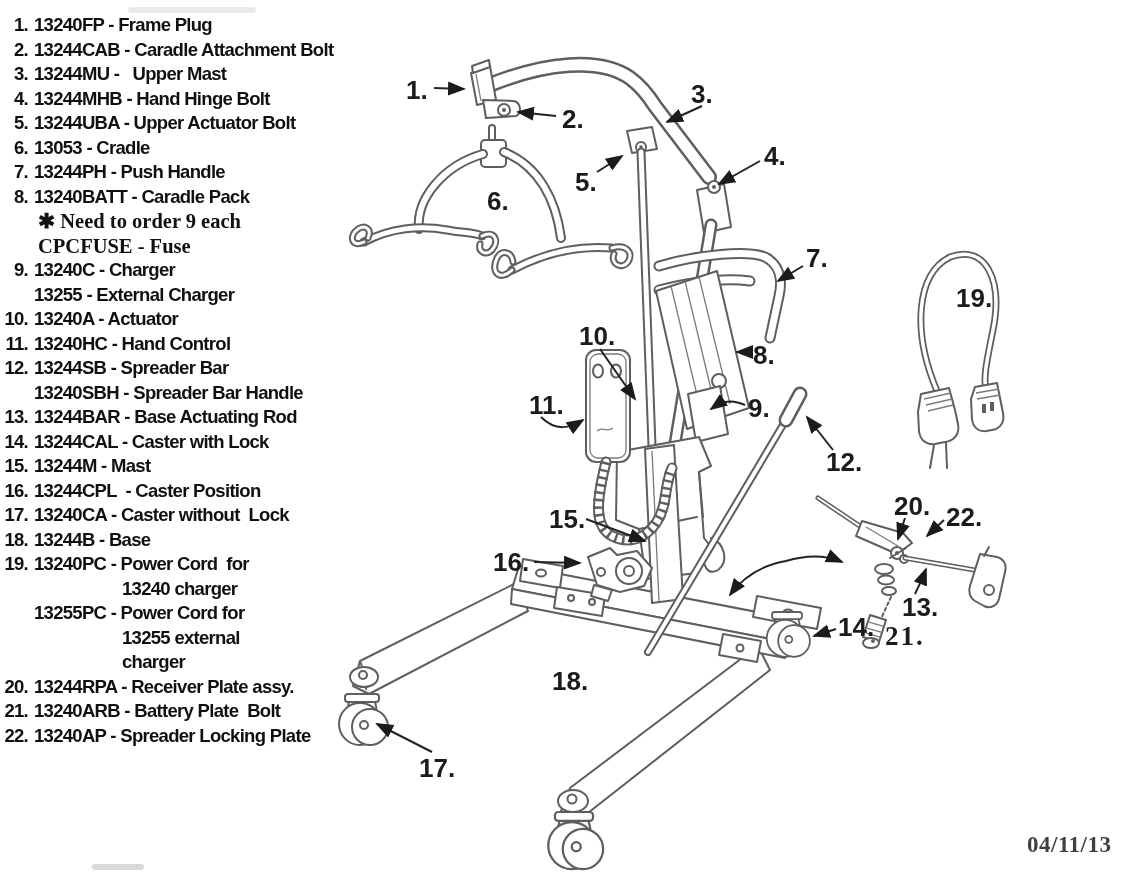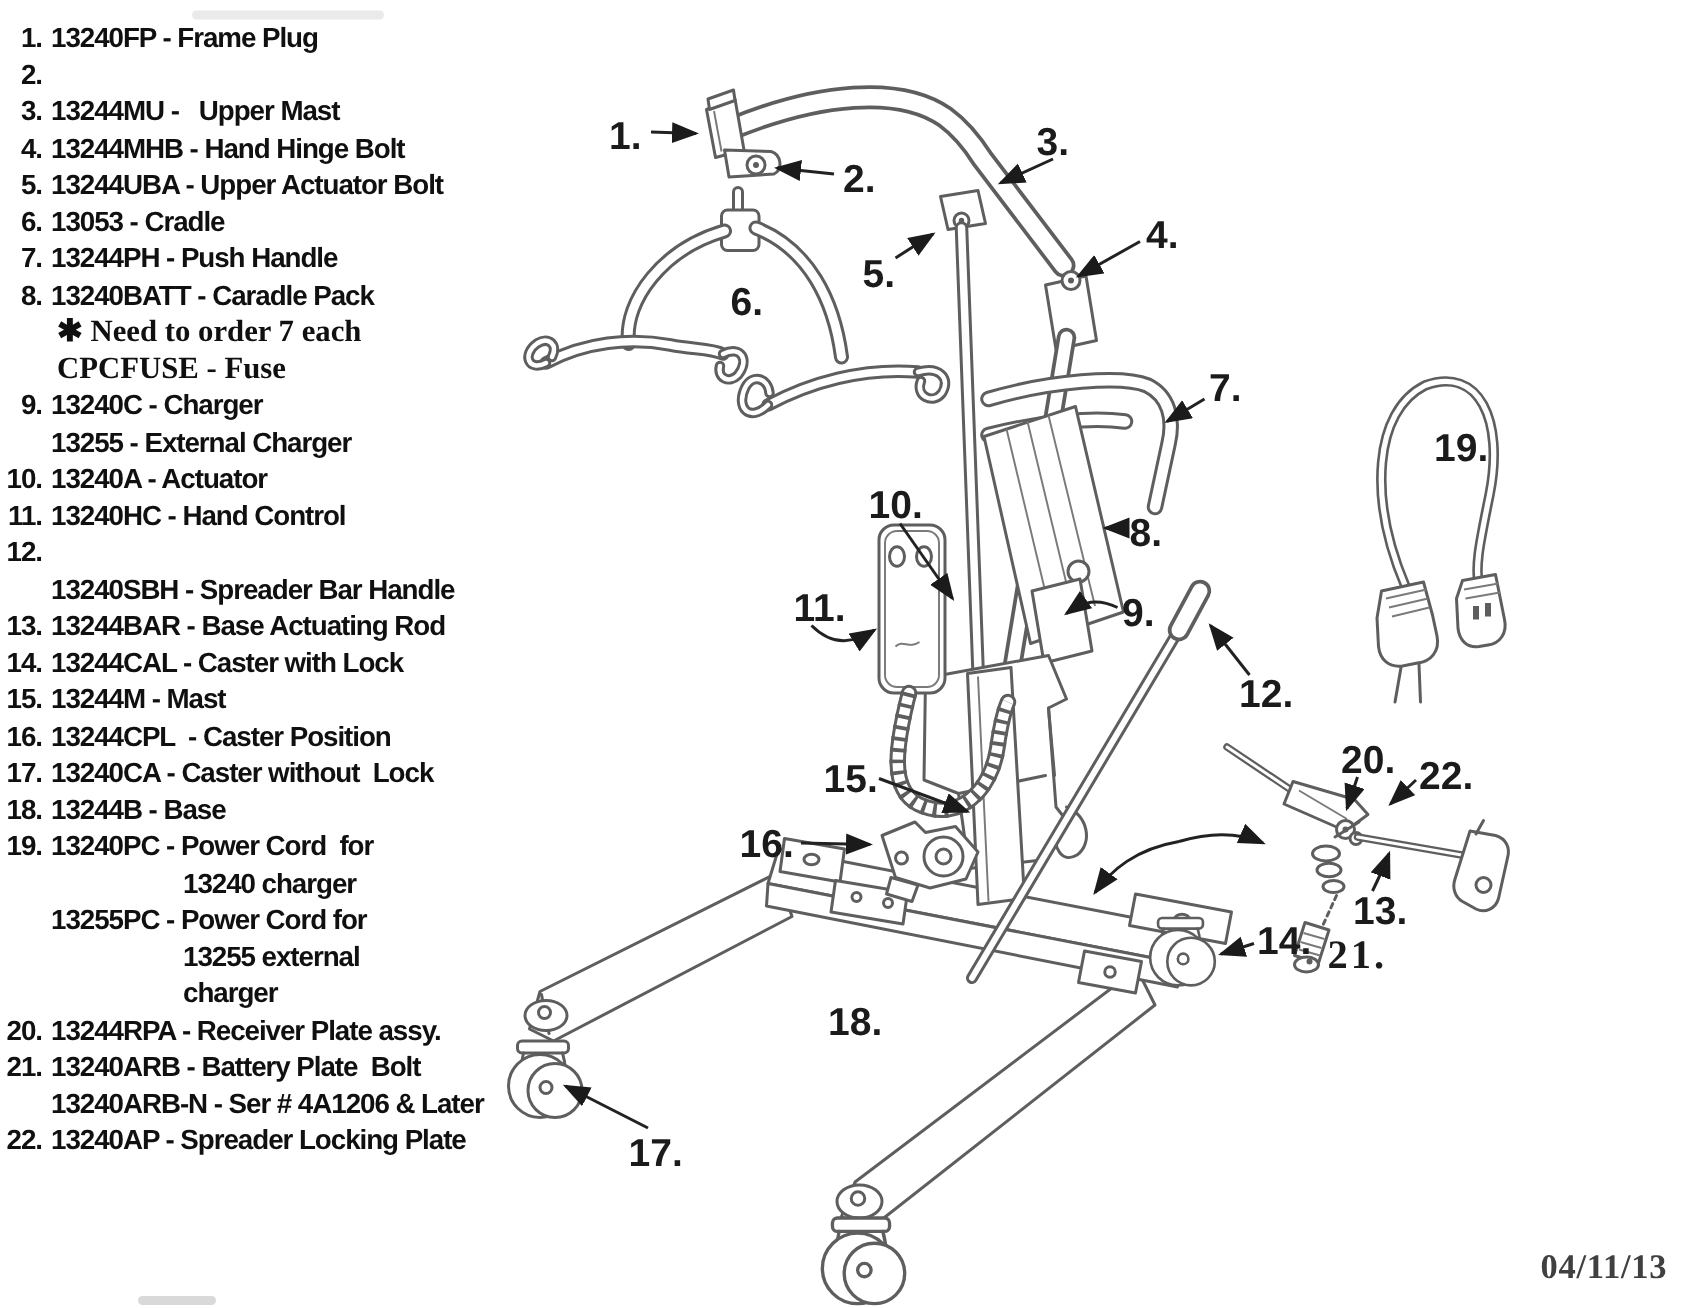--- a/index.html
+++ b/index.html
@@ -31,20 +31,21 @@
 <div class="page">
 
   <div class="plist">
     <div class="pline main">
       <span class="pnum">1.</span>
       <span class="ptext">13240FP - Frame Plug</span>
     </div>
 
     <div class="pline main">
       <span class="pnum">2.</span>
+      <span class="ptext">13244CAB - Caradle Attachment Bolt</span>
     </div>
 
     <div class="pline main">
       <span class="pnum">3.</span>
       <span class="ptext">13244MU -   Upper Mast</span>
     </div>
 
     <div class="pline main">
       <span class="pnum">4.</span>
       <span class="ptext">13244MHB - Hand Hinge Bolt</span>
@@ -70,21 +71,21 @@
     </div>
 
     <div class="pline main">
       <span class="pnum">8.</span>
       <span class="ptext">13240BATT - Caradle Pack</span>
     </div>
 
 
     <div class="pline note">
       <span class="pnum"></span>
-      <span class="ptext">✱ Need to order 7 each</span>
+      <span class="ptext">✱ Need to order 9 each</span>
     </div>
 
     <div class="pline note">
       <span class="pnum"></span>
       <span class="ptext">CPCFUSE - Fuse</span>
     </div>
 
     <div class="pline main">
       <span class="pnum">9.</span>
       <span class="ptext">13240C - Charger</span>
@@ -100,20 +101,21 @@
       <span class="ptext">13240A - Actuator</span>
     </div>
 
     <div class="pline main">
       <span class="pnum">11.</span>
       <span class="ptext">13240HC - Hand Control</span>
     </div>
 
     <div class="pline main">
       <span class="pnum">12.</span>
+      <span class="ptext">13244SB - Spreader Bar</span>
     </div>
 
     <div class="pline sub">
       <span class="pnum"></span>
       <span class="ptext">13240SBH - Spreader Bar Handle</span>
     </div>
 
     <div class="pline main">
       <span class="pnum">13.</span>
       <span class="ptext">13244BAR - Base Actuating Rod</span>
@@ -175,21 +177,20 @@
       <span class="ptext">13244RPA - Receiver Plate assy.</span>
     </div>
 
     <div class="pline main">
       <span class="pnum">21.</span>
       <span class="ptext">13240ARB - Battery Plate  Bolt</span>
     </div>
 
     <div class="pline sub">
       <span class="pnum"></span>
-      <span class="ptext">13240ARB-N - Ser # 4A1206 &amp; Later</span>
     </div>
 
     <div class="pline main">
       <span class="pnum">22.</span>
       <span class="ptext">13240AP - Spreader Locking Plate</span>
     </div>
   </div>
 
   <div class="smudge" style="left:128px;top:7px;width:128px;height:6px;opacity:.6;"></div>
   <div class="smudge" style="left:92px;top:864px;width:52px;height:6px;background:#c9c9c9;opacity:.7;"></div>

